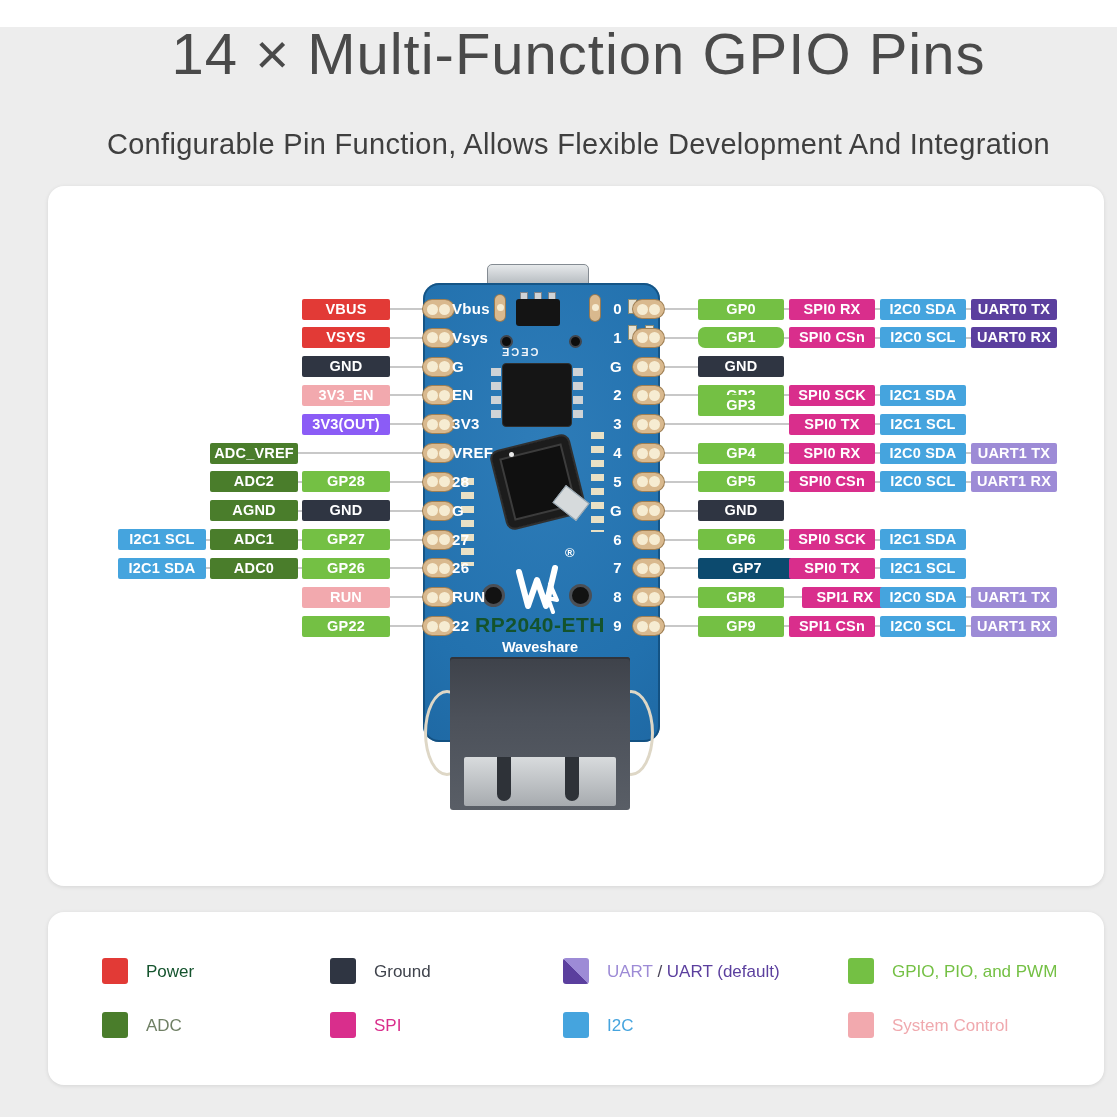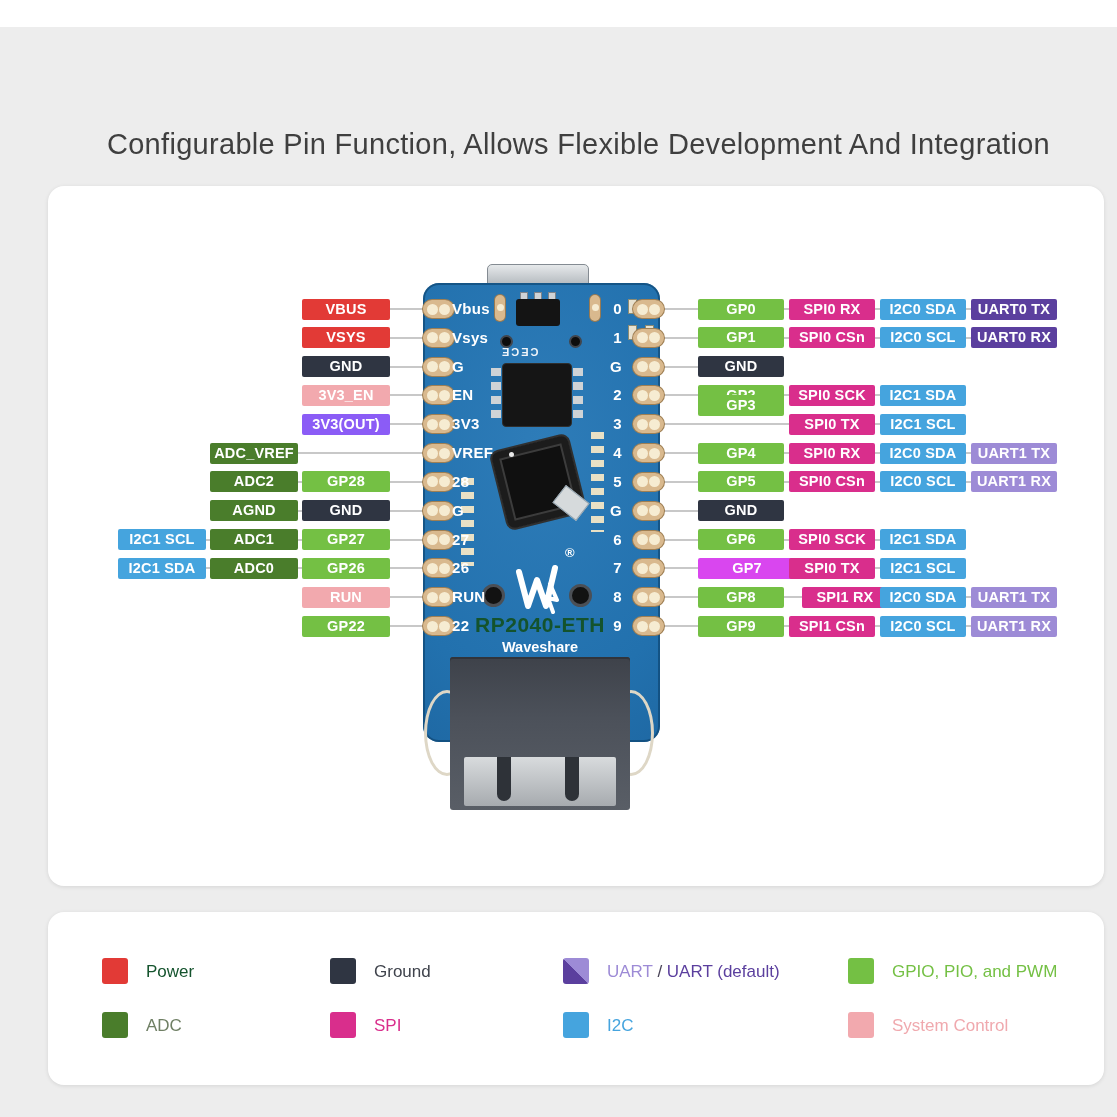--- a/index.html
+++ b/index.html
@@ -78,20 +78,21 @@
   .silkL,.silkR{position:absolute;color:#fff;font-weight:700;font-size:15px;line-height:18px;letter-spacing:.3px;}
   .silkR{width:64px;text-align:right;}
   .lswatch{position:absolute;width:26px;height:26px;border-radius:3px;}
   .llabel{position:absolute;height:26px;line-height:27px;font-size:17px;white-space:nowrap;}
 </style>
 </head>
 <body>
 
 <div id="page">
   <div class="topstrip"></div>
+  <div class="title">14 × Multi-Function GPIO Pins</div>
   <div class="subtitle">Configurable Pin Function, Allows Flexible Development And Integration</div>
 
   <div class="panel panel-main"></div>
   <div class="panel panel-legend"></div>
 
   <div class="usb"></div>
   <div class="board"></div>
   <div class="goval goval-1">
       <i></i>
     </div>
@@ -271,21 +272,21 @@
       <div class="pinbox" style="left: 302px; top: 529.06px; width: 88px; background: rgb(116, 192, 68);">GP27</div>
       <div class="pinbox" style="left: 118px; top: 557.88px; width: 88px; background: rgb(69, 164, 222);">I2C1 SDA</div>
       <div class="pinbox" style="left: 210px; top: 557.88px; width: 88px; background: rgb(74, 125, 43);">ADC0</div>
       <div class="pinbox" style="left: 302px; top: 557.88px; width: 88px; background: rgb(116, 192, 68);">GP26</div>
       <div class="pinbox" style="left: 302px; top: 586.7px; width: 88px; background: rgb(242, 169, 174);">RUN</div>
       <div class="pinbox" style="left: 302px; top: 615.52px; width: 88px; background: rgb(116, 192, 68);">GP22</div>
       <div class="pinbox" style="left: 698px; top: 298.5px; width: 86px; background: rgb(116, 192, 68);">GP0</div>
       <div class="pinbox" style="left: 789px; top: 298.5px; width: 86px; background: rgb(217, 46, 140);">SPI0 RX</div>
       <div class="pinbox" style="left: 880px; top: 298.5px; width: 86px; background: rgb(69, 164, 222);">I2C0 SDA</div>
       <div class="pinbox" style="left: 971px; top: 298.5px; width: 86px; background: rgb(91, 63, 158);">UART0 TX</div>
-      <div class="pinbox" style="left: 698px; top: 327.32px; width: 86px; background: rgb(116, 192, 68);">GP1</div>
+      <div class="pinbox" style="left: 698px; top: 327.32px; width: 86px; background: rgb(116, 192, 68); border-radius: 7px;">GP1</div>
       <div class="pinbox" style="left: 789px; top: 327.32px; width: 86px; background: rgb(217, 46, 140);">SPI0 CSn</div>
       <div class="pinbox" style="left: 880px; top: 327.32px; width: 86px; background: rgb(69, 164, 222);">I2C0 SCL</div>
       <div class="pinbox" style="left: 971px; top: 327.32px; width: 86px; background: rgb(91, 63, 158);">UART0 RX</div>
       <div class="pinbox" style="left: 698px; top: 356.14px; width: 86px; background: rgb(47, 53, 66);">GND</div>
       <div class="pinbox" style="left: 698px; top: 384.96px; width: 86px; background: rgb(116, 192, 68);">GP2</div>
       <div class="pinbox" style="left: 789px; top: 384.96px; width: 86px; background: rgb(217, 46, 140);">SPI0 SCK</div>
       <div class="pinbox" style="left: 880px; top: 384.96px; width: 86px; background: rgb(69, 164, 222);">I2C1 SDA</div>
       <div class="pinbox" style="left: 698px; top: 395px; width: 86px; background: rgb(116, 192, 68);">GP3</div>
       <div class="pinbox" style="left: 789px; top: 413.78px; width: 86px; background: rgb(217, 46, 140);">SPI0 TX</div>
       <div class="pinbox" style="left: 880px; top: 413.78px; width: 86px; background: rgb(69, 164, 222);">I2C1 SCL</div>
@@ -294,21 +295,21 @@
       <div class="pinbox" style="left: 880px; top: 442.6px; width: 86px; background: rgb(69, 164, 222);">I2C0 SDA</div>
       <div class="pinbox" style="left: 971px; top: 442.6px; width: 86px; background: rgb(157, 139, 214);">UART1 TX</div>
       <div class="pinbox" style="left: 698px; top: 471.42px; width: 86px; background: rgb(116, 192, 68);">GP5</div>
       <div class="pinbox" style="left: 789px; top: 471.42px; width: 86px; background: rgb(217, 46, 140);">SPI0 CSn</div>
       <div class="pinbox" style="left: 880px; top: 471.42px; width: 86px; background: rgb(69, 164, 222);">I2C0 SCL</div>
       <div class="pinbox" style="left: 971px; top: 471.42px; width: 86px; background: rgb(157, 139, 214);">UART1 RX</div>
       <div class="pinbox" style="left: 698px; top: 500.24px; width: 86px; background: rgb(47, 53, 66);">GND</div>
       <div class="pinbox" style="left: 698px; top: 529.06px; width: 86px; background: rgb(116, 192, 68);">GP6</div>
       <div class="pinbox" style="left: 789px; top: 529.06px; width: 86px; background: rgb(217, 46, 140);">SPI0 SCK</div>
       <div class="pinbox" style="left: 880px; top: 529.06px; width: 86px; background: rgb(69, 164, 222);">I2C1 SDA</div>
-      <div class="pinbox" style="left: 698px; top: 557.88px; width: 98px; background: #d946ef;">GP7</div>
+      <div class="pinbox" style="left: 698px; top: 557.88px; width: 98px; background: #0c4a6e;">GP7</div>
       <div class="pinbox" style="left: 789px; top: 557.88px; width: 86px; background: rgb(217, 46, 140);">SPI0 TX</div>
       <div class="pinbox" style="left: 880px; top: 557.88px; width: 86px; background: rgb(69, 164, 222);">I2C1 SCL</div>
       <div class="pinbox" style="left: 698px; top: 586.7px; width: 86px; background: rgb(116, 192, 68);">GP8</div>
       <div class="pinbox" style="left: 802px; top: 586.7px; width: 86px; background: rgb(217, 46, 140);">SPI1 RX</div>
       <div class="pinbox" style="left: 880px; top: 586.7px; width: 86px; background: rgb(69, 164, 222);">I2C0 SDA</div>
       <div class="pinbox" style="left: 971px; top: 586.7px; width: 86px; background: rgb(157, 139, 214);">UART1 TX</div>
       <div class="pinbox" style="left: 698px; top: 615.52px; width: 86px; background: rgb(116, 192, 68);">GP9</div>
       <div class="pinbox" style="left: 789px; top: 615.52px; width: 86px; background: rgb(217, 46, 140);">SPI1 CSn</div>
       <div class="pinbox" style="left: 880px; top: 615.52px; width: 86px; background: rgb(69, 164, 222);">I2C0 SCL</div>
       <div class="pinbox" style="left: 971px; top: 615.52px; width: 86px; background: rgb(157, 139, 214);">UART1 RX</div>

